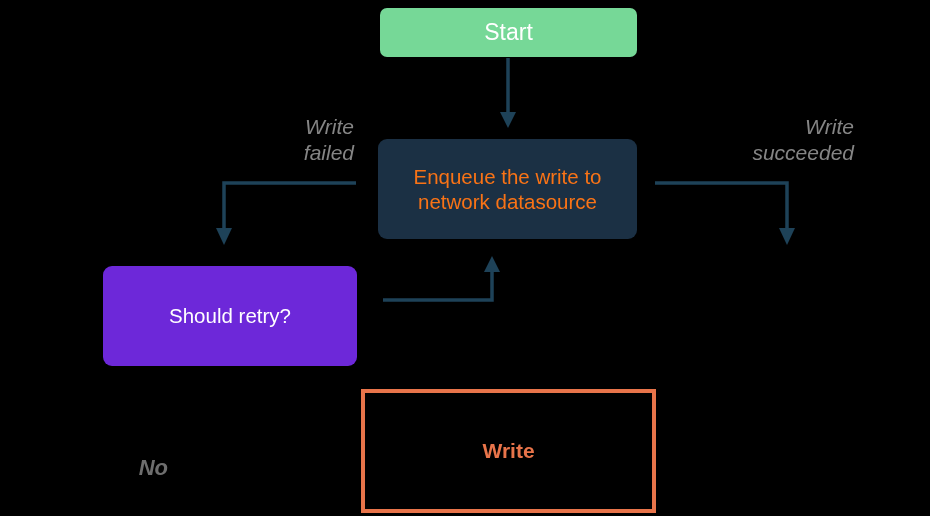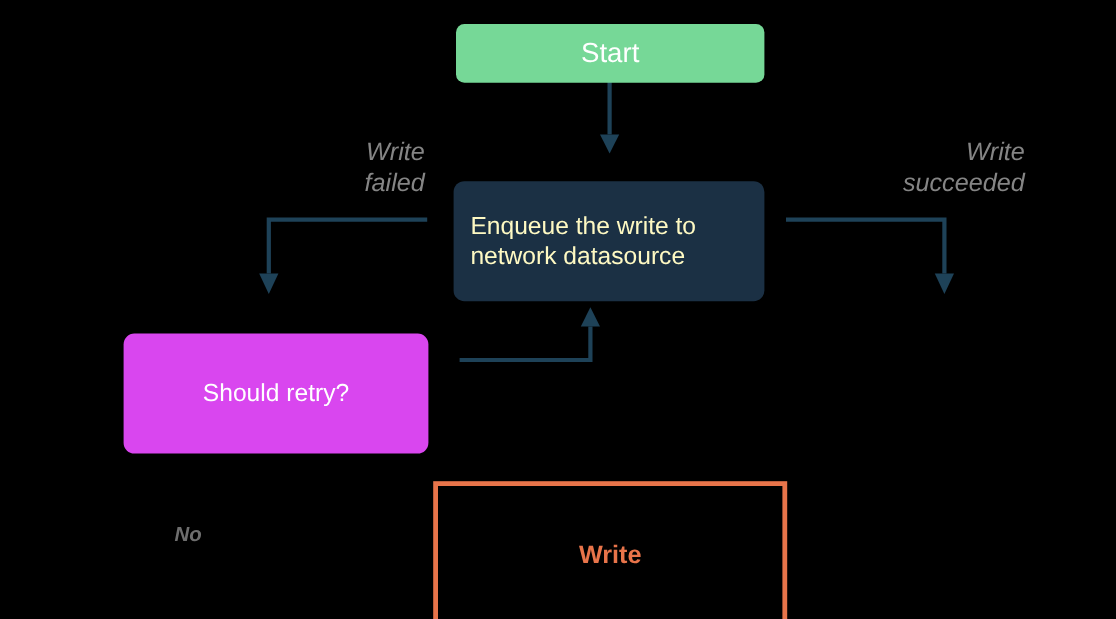--- a/index.html
+++ b/index.html
@@ -14,47 +14,46 @@
     background: #000000;
     overflow: hidden;
     font-family: "Liberation Sans", "DejaVu Sans", sans-serif;
   }
   .node {
     position: absolute;
     box-sizing: border-box;
     display: flex;
     align-items: center;
     justify-content: center;
-    text-align: left;
+    text-align: center;
     line-height: 1.24;
-    margin-top: 12px;
   }
   .node-start {
     left: 380px; top: 8px;
     width: 257px; height: 49px;
     background: #76D897;
     border-radius: 7px;
     color: #ffffff;
     font-size: 23px;
     font-weight: 400;
   }
   .node-process {
     left: 378px; top: 139px;
     width: 259px; height: 100px;
     background: #1B3044;
     border-radius: 9px;
-    color: #fef9c3;
+    color: #f97316;
     font-size: 20.5px;
     font-weight: 400;
     padding: 0 14px;
   }
   .node-decision {
     left: 103px; top: 266px;
     width: 254px; height: 100px;
-    background: #d946ef;
+    background: #6d28d9;
     border-radius: 9px;
     color: #ffffff;
     font-size: 20.5px;
     font-weight: 400;
     padding: 0 12px;
   }
   .node-update {
     left: 660px; top: 266px;
     width: 256px; height: 100px;
     background: #1B3044;
@@ -95,23 +94,23 @@
     font-weight: 400;
   }
   .label-yes {
     left: 398px; top: 333px;
     width: 100px;
     font-size: 21px;
     font-weight: 700;
     color: #6E6E6E;
   }
   .label-no {
-    left: 78px; top: 436px;
+    left: 78px; top: 455px;
     width: 90px;
-    font-size: 17px;
+    font-size: 22px;
     font-weight: 700;
     color: #6E6E6E;
   }
   #edges {
     position: absolute;
     left: 0; top: 0;
     width: 930px; height: 516px;
     pointer-events: none;
   }
 </style>

